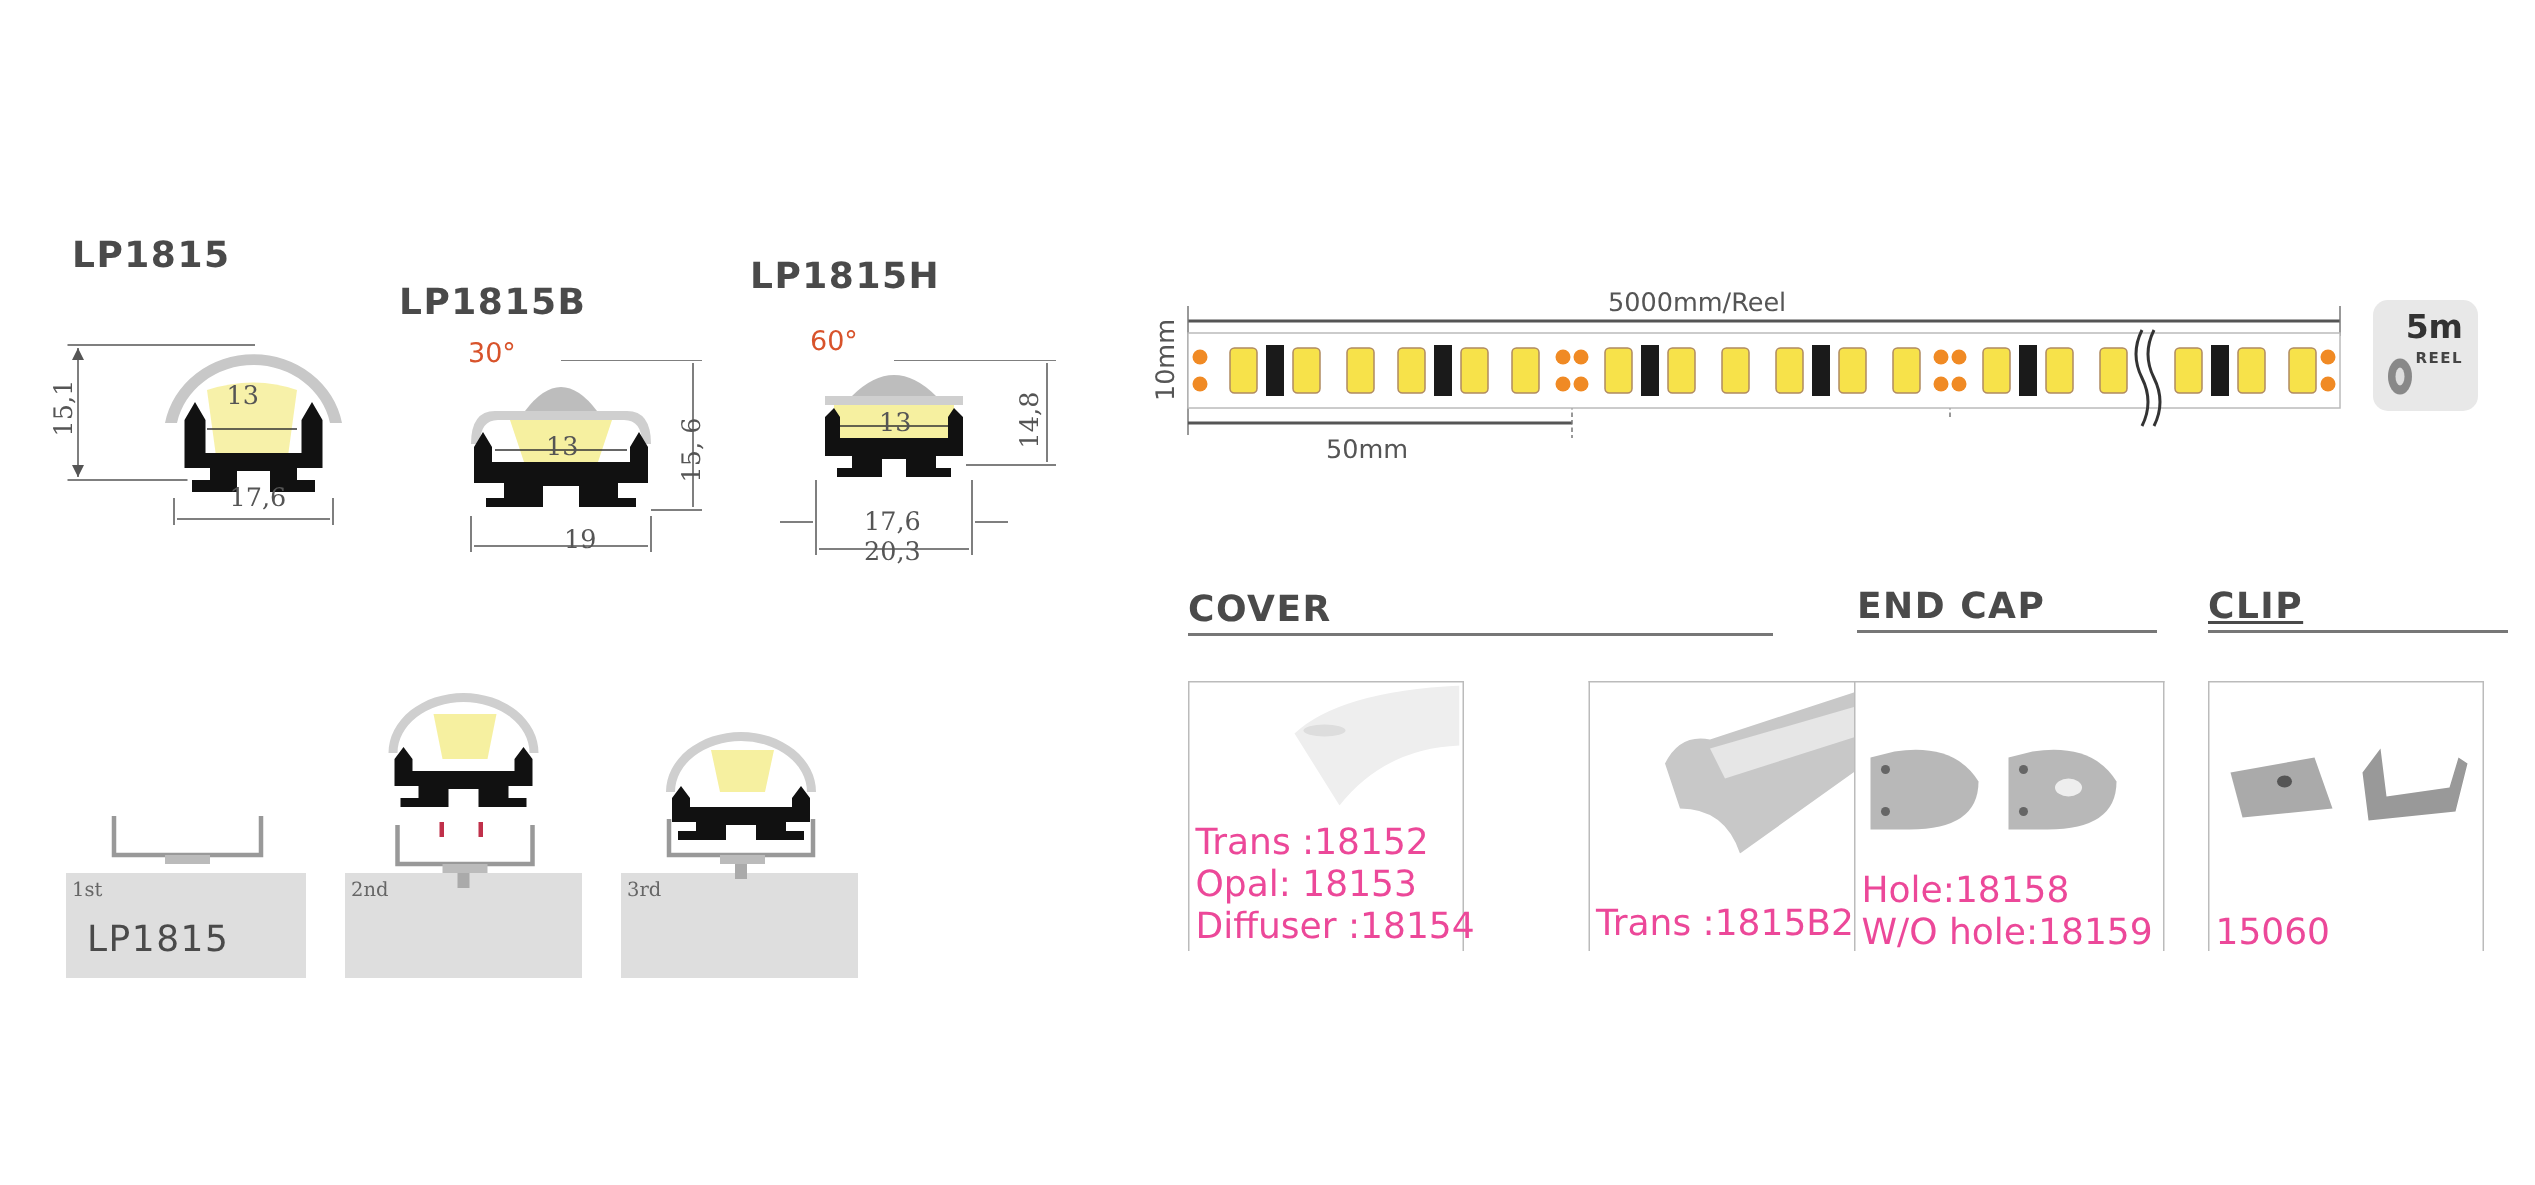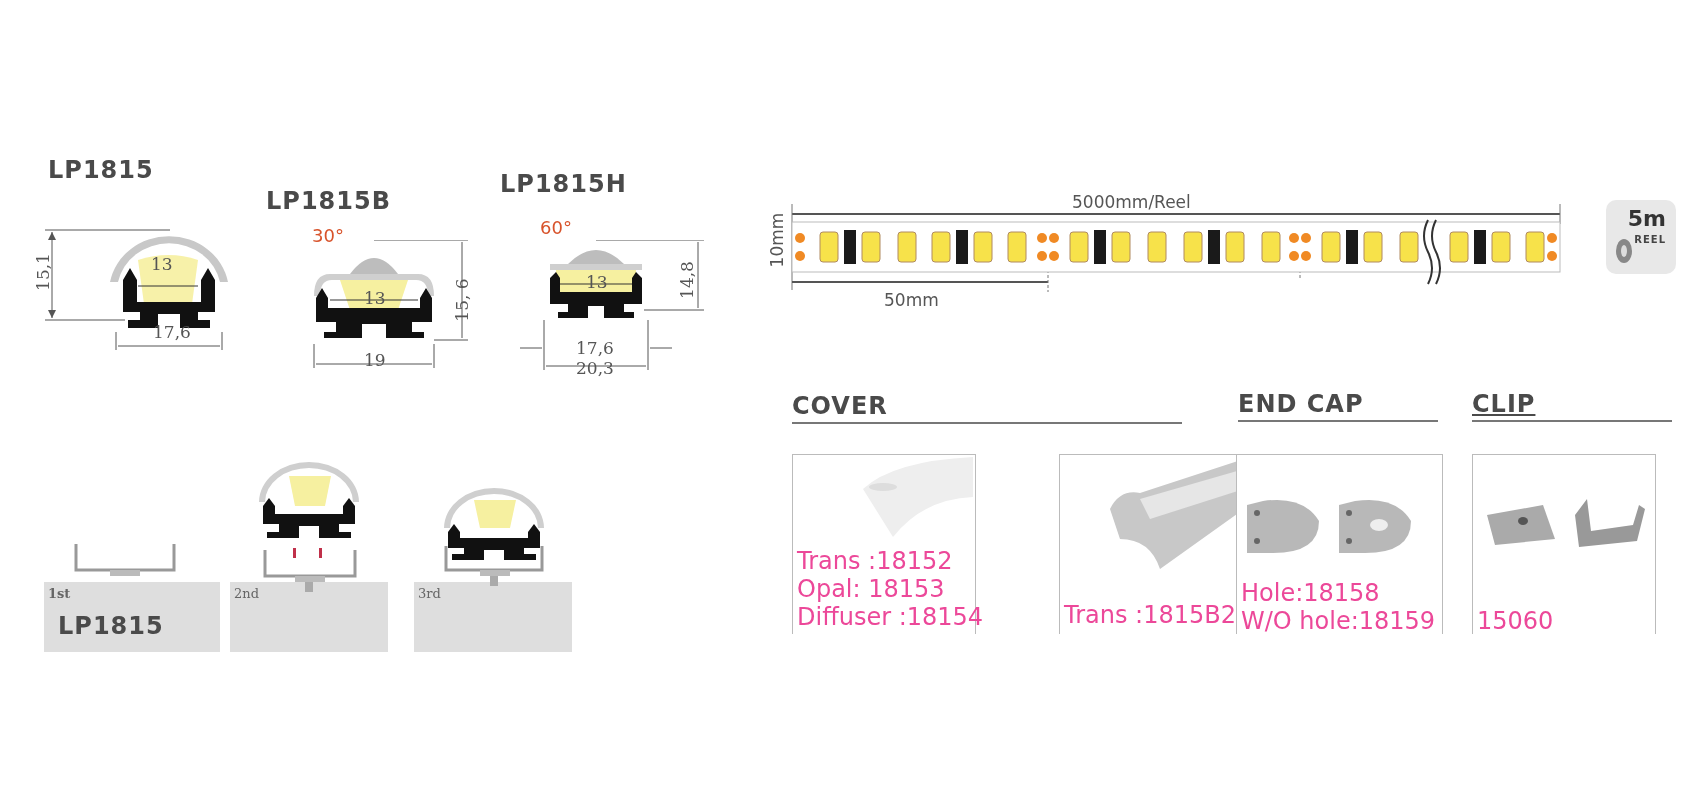--- a/index.html
+++ b/index.html
@@ -10,21 +10,21 @@
   .model-title { font-size: 24px; font-weight: bold; color: #4a4a4a; letter-spacing: 1px; }
   .angle { font-size: 18px; color: #d8532b; }
   .dim { font-family: "DejaVu Serif", serif; font-size: 17px; color: #555; }
   .dim-v { transform: rotate(-90deg); transform-origin: center; }
 
   .step-box { background: #dedede; }
   .step-label { font-family: "DejaVu Serif", serif; font-size: 13px; color: #666; position: absolute; left: 4px; top: 4px; }
   .step-model { font-size: 24px; color: #4a4a4a; position: absolute; left: 14px; top: 30px; letter-spacing: 1px; }
 
   .strip-label { font-size: 17px; color: #555; }
-  .reel-badge { background: #e8e8e8; border-radius: 10px; margin-left: 24px; }
+  .reel-badge { background: #e8e8e8; border-radius: 10px; }
   .reel-5m { font-size: 22px; font-weight: bold; color: #333; position: absolute; right: 10px; top: 6px; }
   .reel-word { font-size: 10px; font-weight: bold; color: #444; position: absolute; right: 10px; top: 34px; letter-spacing: 1px; }
 
   .section-title { font-size: 24px; font-weight: bold; color: #4a4a4a; letter-spacing: 1px; padding-bottom: 2px; border-bottom: 2px solid #777; }
   .card { border: 1px solid #bbb; border-bottom: none; background: #fff; }
   .card-line { font-size: 24px; color: #ec4899; white-space: nowrap; position: absolute; left: 4px; }
 </style>
 </head>
 <body>
 
@@ -59,21 +59,21 @@
     <line x1="74" y1="0" x2="168" y2="0" stroke="#555"></line>
     <line x1="134" y1="100" x2="168" y2="100" stroke="#555"></line>
     <line x1="162" y1="2" x2="162" y2="98" stroke="#555"></line>
     <line x1="14" y1="104" x2="14" y2="128" stroke="#555"></line>
     <line x1="134" y1="104" x2="134" y2="128" stroke="#555"></line>
     <line x1="16" y1="124" x2="132" y2="124" stroke="#555"></line>
     <line x1="30" y1="60" x2="118" y2="60" stroke="#333"></line>
   </svg>
   <div class="abs dim dim-v" style="left:440px;top:290px;">15, 6</div>
   <div class="abs dim" style="left:364px;top:288px;">13</div>
-  <div class="abs dim" style="left:364px;top:350px;text-align:center;">19</div>
+  <div class="abs dim" style="left:376px;top:350px;text-align:center;">19</div>
 </div>
 
 <div>
   <div class="abs model-title" style="left:500px;top:170px;">LP1815H</div>
   <div class="abs angle" style="left:540px;top:217px;">60°</div>
   <svg class="abs" style="left:520px;top:240px;" width="200" height="150">
     <path d="M48 24 Q76 -4 104 24 Z" fill="#bdbdbd"></path>
     <rect x="30" y="24" width="92" height="6" fill="#cfcfcf"></rect>
     <rect x="36" y="30" width="80" height="22" fill="#f6f0a0"></rect>
     <path d="M30 38 L36 32 L40 38 L40 52 L112 52 L112 38 L116 32 L122 38 L122 64 L104 64 L104 72 L114 72 L114 78 L84 78 L84 66 L68 66 L68 78 L38 78 L38 72 L48 72 L48 64 L30 64 Z" fill="#111"></path>
@@ -87,21 +87,21 @@
     <line x1="130" y1="108" x2="152" y2="108" stroke="#555"></line>
     <line x1="40" y1="44" x2="112" y2="44" stroke="#333"></line>
   </svg>
   <div class="abs dim dim-v" style="left:668px;top:270px;">14,8</div>
   <div class="abs dim" style="left:586px;top:272px;">13</div>
   <div class="abs dim" style="left:576px;top:338px;">17,6</div>
   <div class="abs dim" style="left:576px;top:358px;">20,3</div>
 </div>
 
 <div>
-  <div class="abs step-box" style="left:44px;top:582px;width:176px;height:70px;font-weight:bold;">
+  <div class="abs step-box" style="left:44px;top:582px;width:160px;height:70px;">
     <span class="step-label">1st</span>
     <span class="step-model">LP1815</span>
   </div>
   <svg class="abs" style="left:70px;top:540px;" width="110" height="46">
     <path d="M6 4 V30 H104 V4" fill="none" stroke="#999" stroke-width="3"></path>
     <rect x="40" y="30" width="30" height="6" fill="#bbb"></rect>
   </svg>
 
   <div class="abs step-box" style="left:230px;top:582px;width:158px;height:70px;">
     <span class="step-label">2nd</span>

